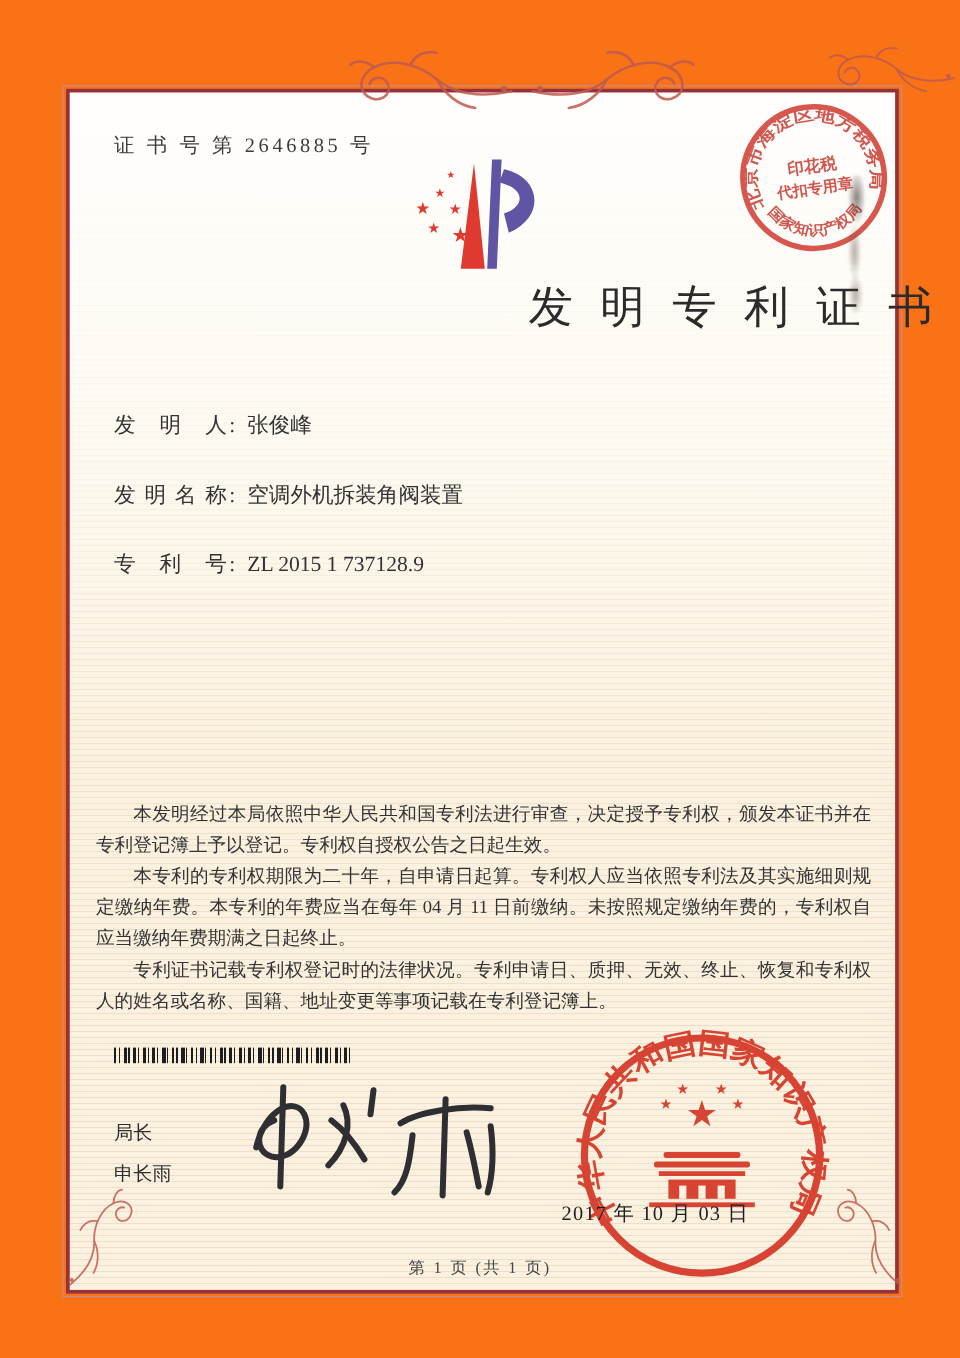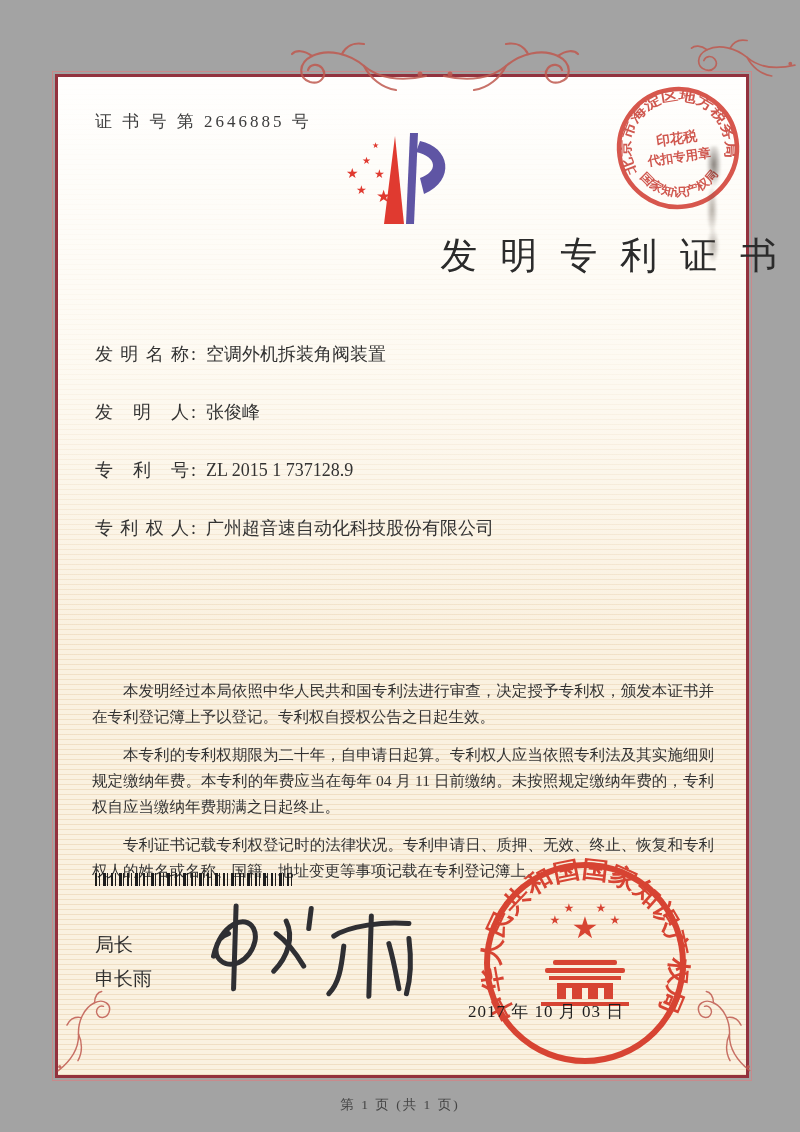--- a/index.html
+++ b/index.html
@@ -1,16 +1,16 @@
 <!DOCTYPE html>
 <html><head>
 <meta charset="utf-8">
 <style>
   html,body{margin:0;padding:0;background:#ddd;}
-  .page{position:relative;width:800px;height:1132px;background:#a3a3a3;overflow:hidden;
+  .page{position:relative;width:800px;height:1132px;background:#f97316;overflow:hidden;
         font-family:"Liberation Serif","DejaVu Serif",serif;color:#333;}
   
   .frame{position:absolute;left:52px;top:71px;width:698px;height:1008px;
          border:1px solid #c98a8c;}
   .frame-inner{position:absolute;inset:2px;border:3px solid #93323e;}
   .frame-bg{position:absolute;inset:5px;
       background:
         linear-gradient(180deg, rgba(255,255,255,.95) 0%, rgba(255,253,248,.75) 28%, rgba(251,241,224,.15) 55%, rgba(250,238,216,0) 70%),
         repeating-linear-gradient(0deg, rgba(224,193,150,.38) 0 1px, rgba(255,255,255,0) 1px 5px),
         #faf1e0;}
@@ -22,36 +22,36 @@
   .logo{position:absolute;left:332px;top:128px;width:140px;height:102px;}
   .title{position:absolute;left:0;top:231px;width:100%;text-align:right;
          font-size:37px;letter-spacing:.62em;padding-left:.62em;box-sizing:border-box;
          color:#2b2b2b;font-weight:500;}
   .fields{position:absolute;left:95px;top:341px;width:620px;}
   .field{margin-bottom:31px;font-size:18px;color:#333;line-height:27px;white-space:nowrap;}
   .f-label{display:inline-block;width:94px;text-align:justify;text-align-last:justify;vertical-align:top;}
   .f-colon{margin:0 10px 0 2px;}
   .body-text{position:absolute;left:80px;top:666px;width:646px;font-size:15.5px;
              line-height:26px;text-align:justify;color:#333;}
-  .body-text p{margin:12px;text-indent:2em;font-family:Liberation Serif, serif;}
+  .body-text p{margin:0;text-indent:2em;font-family:Liberation Serif, serif;}
   
   .barcode{position:absolute;left:95px;top:873px;width:200px;height:13px;
       background:repeating-linear-gradient(90deg,
         #1d1d1d 0 2px, rgba(0,0,0,0) 2px 4px,
         #1d1d1d 4px 5px, rgba(0,0,0,0) 5px 8px,
         #1d1d1d 8px 11px, rgba(0,0,0,0) 11px 12px,
         #1d1d1d 12px 13px, rgba(0,0,0,0) 13px 16px);}
-  .director{position:absolute;left:95px;top:928px;font-size:19px;line-height:34px;color:#2e2e2e;
+  .director{position:absolute;left:95px;top:928px;font-size:16px;line-height:34px;color:#2e2e2e;
             font-family:"Liberation Sans","DejaVu Sans",sans-serif;}
   .signature{position:absolute;left:196px;top:886px;width:238px;height:118px;}
   .seal-main{position:absolute;left:478px;top:856px;width:214px;height:214px;opacity:.95;}
   .seal-date{position:absolute;left:468px;top:1000px;font-size:17px;letter-spacing:1px;color:#1e1e1e;z-index:5;}
   .seal-tax{position:absolute;left:614px;top:84px;width:128px;height:128px;transform:rotate(-8deg);opacity:.92;}
   .footer{position:absolute;left:0;top:1048px;width:100%;text-align:center;
-          font-size:13.5px;letter-spacing:2px;color:#444;margin-top:48px;}
+          font-size:13.5px;letter-spacing:2px;color:#444;}
   .artifact{position:absolute;left:704px;top:146px;width:18px;height:116px;filter:blur(1px);
       background:
         radial-gradient(ellipse 60% 28% at 55% 16%, rgba(55,45,38,.6), rgba(55,45,38,0) 70%),
         radial-gradient(ellipse 45% 30% at 45% 55%, rgba(90,78,66,.45), rgba(90,78,66,0) 70%),
         radial-gradient(ellipse 50% 22% at 50% 86%, rgba(70,60,50,.4), rgba(70,60,50,0) 70%);}
 </style>
 </head>
 <body>
 
 <div class="page">
@@ -112,30 +112,27 @@
       <text x="42" y="50" font-size="12" fill="#e03a30">★</text>
       <text x="24" y="66" font-size="12" fill="#e03a30">★</text>
       <text x="44" y="74" font-size="17" fill="#e03a30">★</text>
     </svg>
   </div>
 
   <div class="title">发明专利证书</div>
 
   <div class="fields">
     <div class="field">
+      <span class="f-label">发明人</span><span class="f-colon">:</span><span>张俊峰</span>
+    </div>
+    <div class="field">
       <span class="f-label">发明名称</span><span class="f-colon">:</span><span>空调外机拆装角阀装置</span>
     </div>
     <div class="field">
-      <span class="f-label">发明人</span><span class="f-colon">:</span><span>张俊峰</span>
-    </div>
-    <div class="field">
       <span class="f-label">专利号</span><span class="f-colon">:</span><span>ZL 2015 1 737128.9</span>
-    </div>
-    <div class="field">
-      <span class="f-label">专利权人</span><span class="f-colon">:</span><span>广州超音速自动化科技股份有限公司</span>
     </div>
   </div>
 
   <div class="body-text">
     <p>本发明经过本局依照中华人民共和国专利法进行审查，决定授予专利权，颁发本证书并在专利登记簿上予以登记。专利权自授权公告之日起生效。</p>
     <p>本专利的专利权期限为二十年，自申请日起算。专利权人应当依照专利法及其实施细则规定缴纳年费。本专利的年费应当在每年 04 月 11 日前缴纳。未按照规定缴纳年费的，专利权自应当缴纳年费期满之日起终止。</p>
     <p>专利证书记载专利权登记时的法律状况。专利申请日、质押、无效、终止、恢复和专利权人的姓名或名称、国籍、地址变更等事项记载在专利登记簿上。</p>
   </div>
 
   <div class="barcode"></div>

